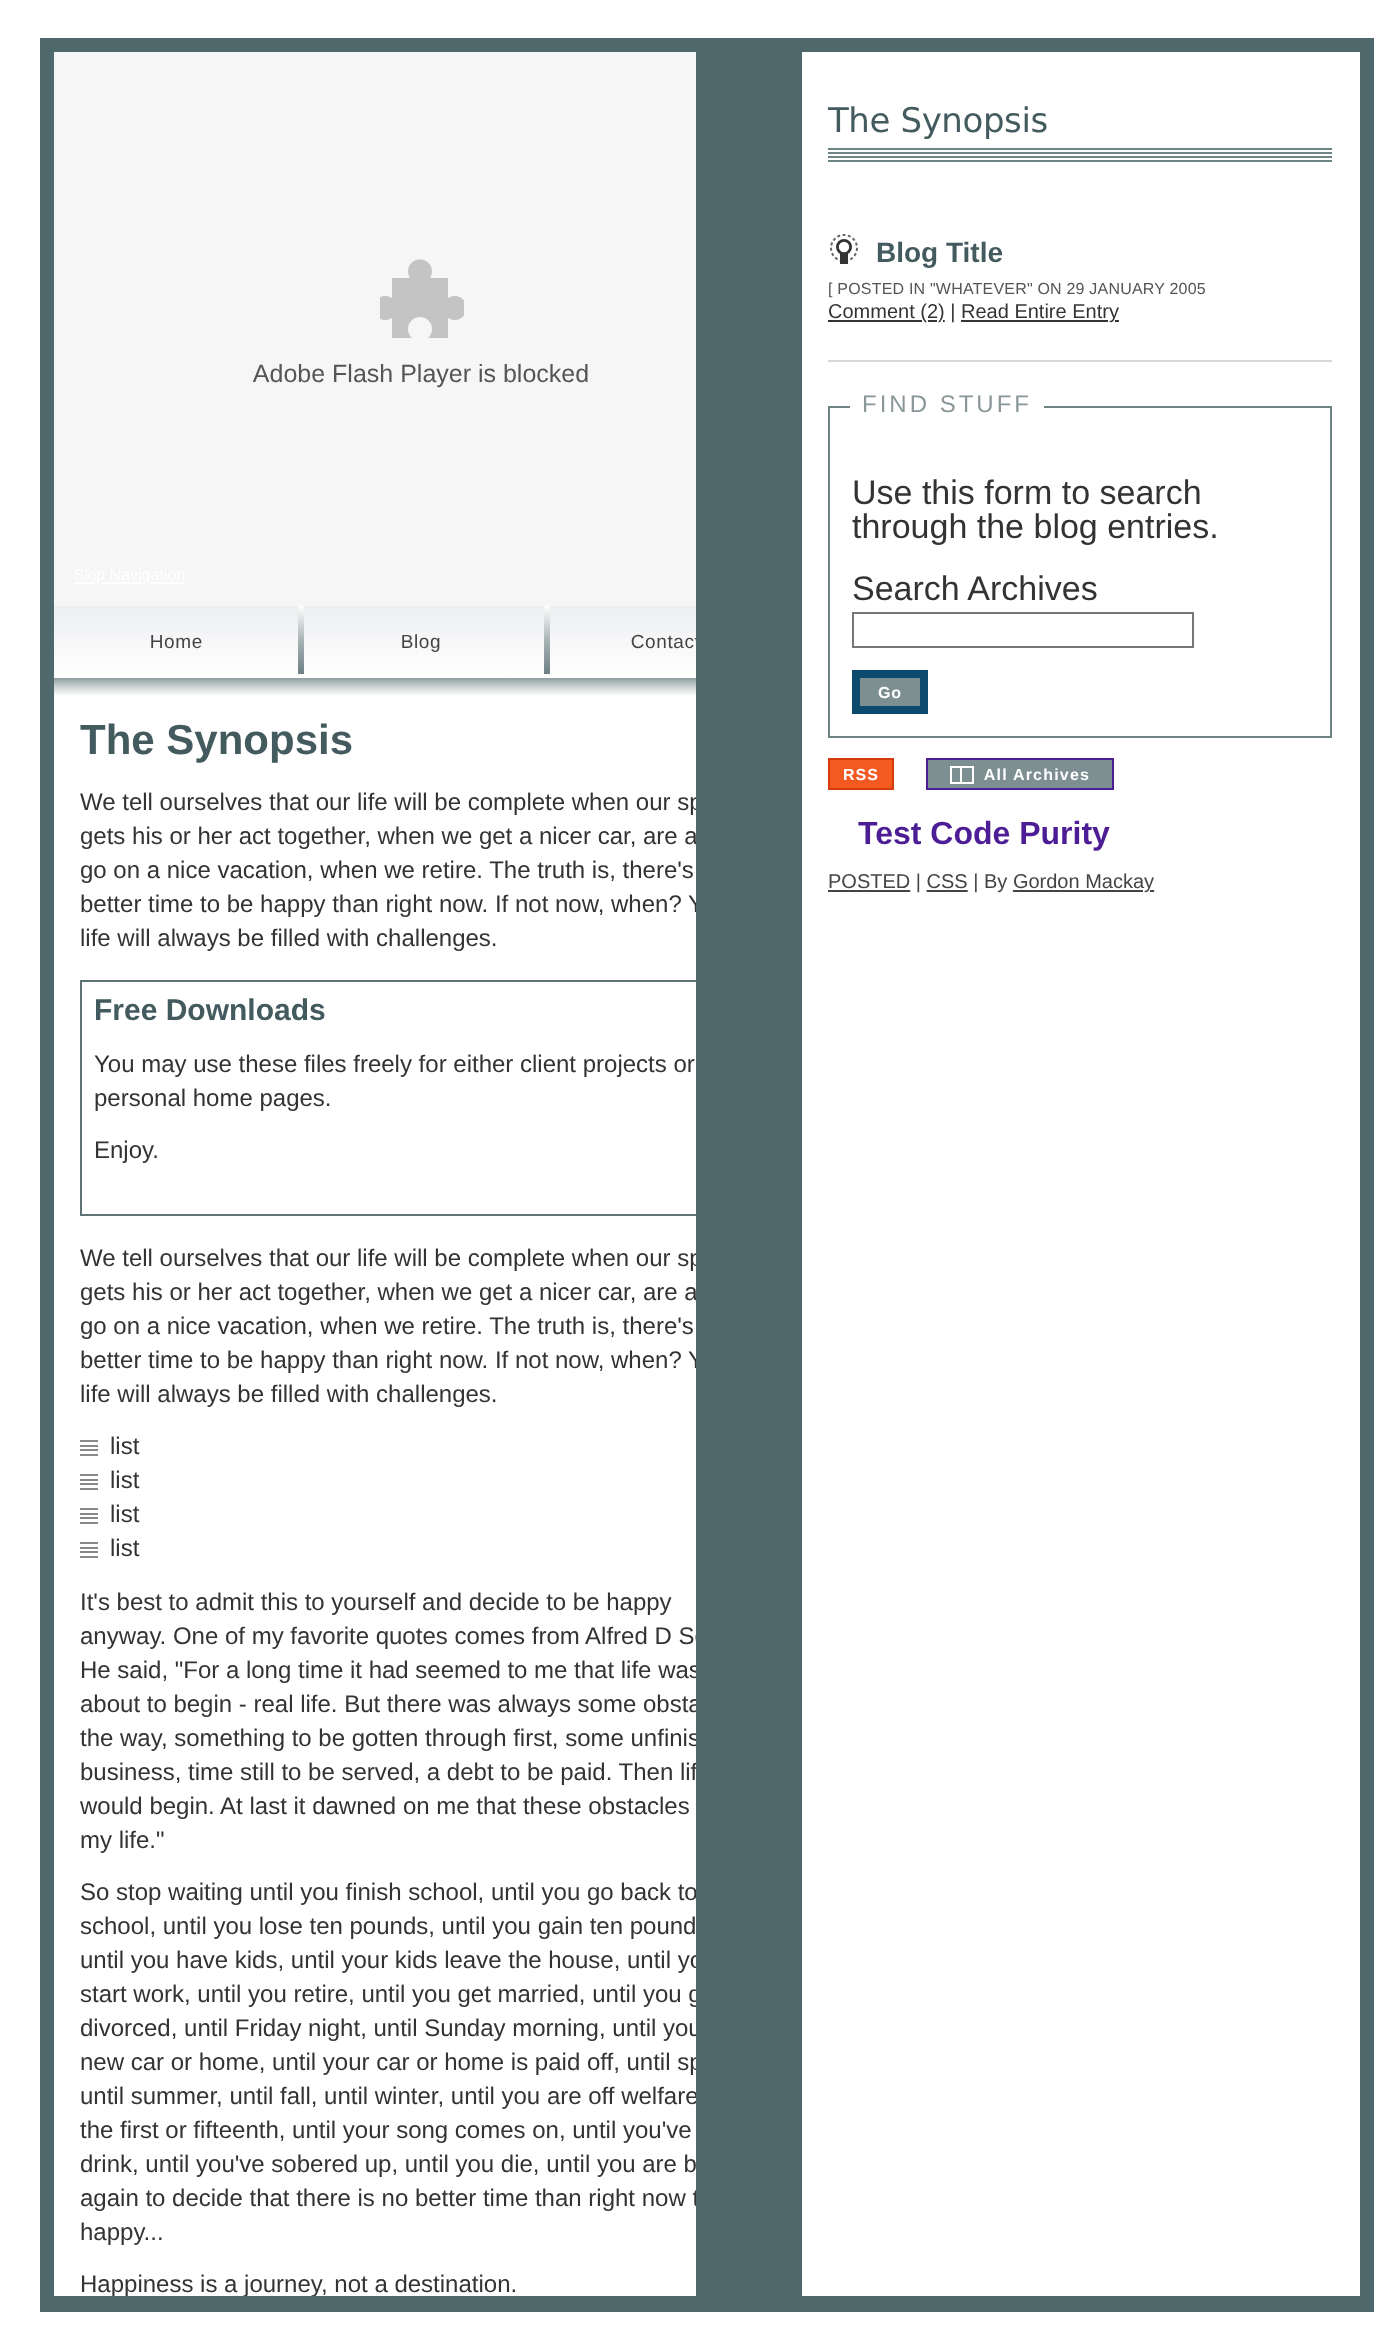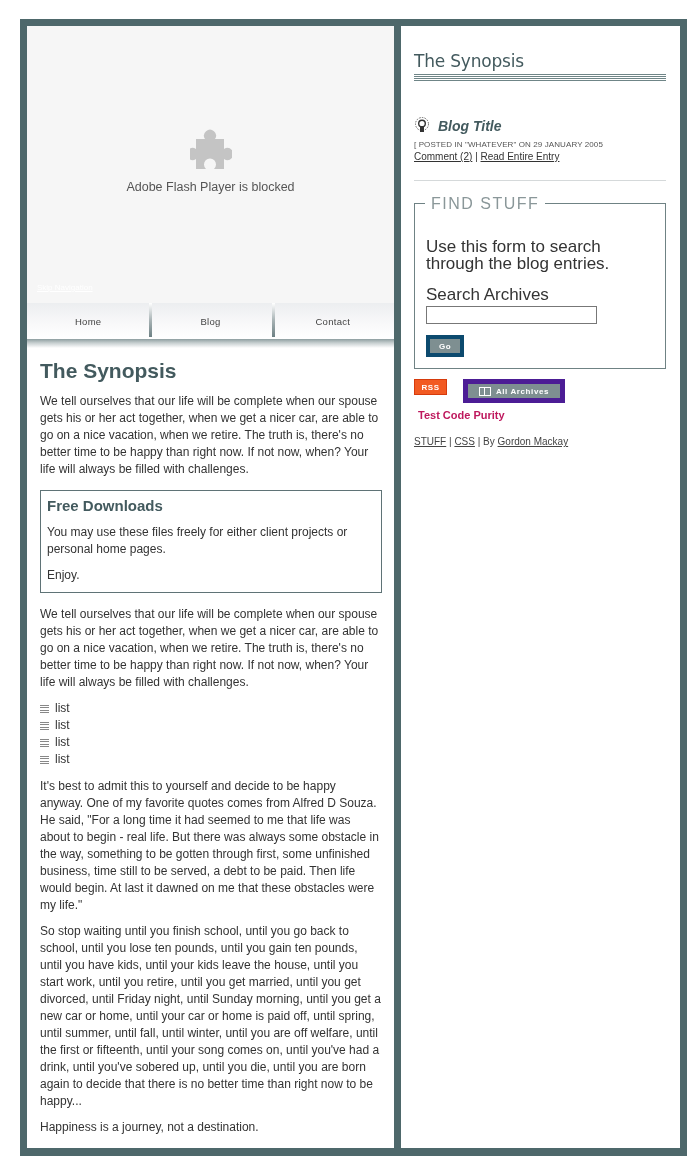--- a/index.html
+++ b/index.html
@@ -1,19 +1,19 @@
 <!DOCTYPE html>
 <html><head>
   <meta charset="utf-8">
   <style>
     html, body { margin: 0; padding: 0; background: #ffffff; }
     body { width: 700px; height: 1174px; position: relative; overflow: hidden;
            font-family: "Liberation Sans", sans-serif; color: #333; }
     .frame { position: absolute; left: 20px; top: 19px; width: 667px; height: 1137px; background: #4e686b; }
-    .left-col { position: absolute; left: 7px; top: 7px; width: 367px; height: 1122px; background: #fff; overflow: hidden; }
+    .left-col { position: absolute; left: 7px; top: 7px; width: 321px; height: 1122px; background: #fff; overflow: hidden; }
     .right-col { position: absolute; left: 381px; top: 7px; width: 279px; height: 1122px; background: #fff; overflow: hidden; }
 
     
     .flash { position: absolute; left: 0; top: 0; width: 367px; height: 277px; background: #f6f6f6; }
     .flash .puzzle { position: absolute; left: 163px; top: 101px; width: 42px; height: 44px; }
     .flash .flash-msg { position: absolute; left: 0; width: 367px; top: 154px; text-align: center; font-size: 12.5px; color: #555; }
     .flash .skip { position: absolute; left: 10px; top: 257px; font-size: 8px; color: #fff; text-decoration: underline; }
 
     
     .nav { position: absolute; left: 0; top: 277px; width: 367px; height: 36px;
@@ -22,58 +22,58 @@
            background: linear-gradient(#8e9ea0, #c8d0d1 45%, #ffffff); }
     .nav .tab { flex: 1; position: relative; display: flex; align-items: center; justify-content: center;
            font-size: 9.5px; color: #444; letter-spacing: 0.3px; }
     .nav .tab + .tab::before { content: ""; position: absolute; left: 0; top: 0; width: 3px; height: 34px;
            background: linear-gradient(#ffffff, #a9b4b6 50%, #6d8083); }
 
     
     .content { position: absolute; left: 13px; top: 332px; width: 342px; font-size: 12px; line-height: 17px; color: #333; }
     .content h1 { margin: 0 0 9px; font-size: 21px; line-height: 26px; color: #435a5e; font-weight: bold; }
     .content p { margin: 0 0 9px; }
-    .box { border: 1px solid #5f7376; padding: 5px 6px 8px 6px; margin: 12px 0 13px; }
+    .box { border: 1px solid #5f7376; padding: 5px 6px 23px 6px; margin: 12px 0 13px; }
     .box h2 { margin: 0 0 9px; font-size: 15px; line-height: 19px; color: #435a5e; }
     .list { margin: 0 0 10px; padding: 0; list-style: none; }
     .list li { display: flex; align-items: center; line-height: 17px; }
     .list .bullet { width: 9px; height: 8px; margin-right: 6px;
        background: repeating-linear-gradient(#888 0 1px, transparent 1px 2.3px); }
 
     
     .rhead { position: absolute; left: 13px; top: 24px; width: 252px; }
     .rhead .title { font-family: "DejaVu Sans", sans-serif; font-size: 17px; color: #435a5e; letter-spacing: -0.2px; line-height: 22px; }
     .rhead .rule { margin-top: 2px; height: 7px;
        background: repeating-linear-gradient(#6f8587 0 1px, transparent 1px 2px); }
     .post { position: absolute; left: 13px; top: 91px; width: 252px; }
-    .post .ptitle { display: flex; align-items: center; font-size: 14px; font-weight: bold; color: #435a5e; font-style: italic; }
+    .post .ptitle { display: flex; align-items: center; font-size: 14px; font-weight: bold; color: #435a5e; }
     .post .bulb { width: 16px; height: 17px; margin-right: 8px; }
     .post .meta { margin-top: 6px; font-size: 8px; color: #555; letter-spacing: 0.1px; }
     .post .links { margin-top: 2px; font-size: 10px; color: #333; }
     .post .links a { color: #333; text-decoration: underline; }
     .sep { position: absolute; left: 13px; top: 154px; width: 252px; height: 1px; background: #d5d9da; }
 
     .fieldset { position: absolute; left: 13px; top: 177px; width: 250px; height: 164px; border: 1px solid #6f8284; }
     .fieldset .legend { position: absolute; left: 10px; top: -9px; background: #fff; padding: 0 6px;
-       font-size: 16px; letter-spacing: 1.5px; color: #8a9799; }
+       font-size: 12px; letter-spacing: 1.5px; color: #8a9799; }
     .fieldset .desc { position: absolute; left: 11px; top: 34px; width: 232px; font-size: 17px; line-height: 17px; color: #333; }
     .fieldset .lbl { position: absolute; left: 11px; top: 81px; font-size: 17px; color: #333; }
     .fieldset .inp { position: absolute; left: 11px; top: 102px; width: 165px; height: 14px; border: 1px solid #777; background: #fff; }
     .fieldset .go { position: absolute; left: 11px; top: 131px; width: 30px; height: 14px; background: #7e8f91;
        border: 4px solid #0c4a6e; color: #fff; font-size: 8px; font-weight: bold; display: flex; align-items: center; justify-content: center; letter-spacing: 0.5px; }
 
     .badges { position: absolute; left: 13px; top: 353px; display: flex; gap: 16px; }
     .rss { width: 31px; height: 14px; background: #f25a22; border: 1px solid #d63b0c; color: #fff; font-size: 8px; font-weight: bold;
        display: flex; align-items: center; justify-content: center; letter-spacing: 0.5px; }
-    .arch { width: 92px; height: 14px; background: #7e8f91; border: 5px solid #4c1d95; color: #fff; font-size: 8px; font-weight: bold;
+    .arch { width: 92px; height: 14px; background: #7e8f91; border: 1px solid #4c1d95; color: #fff; font-size: 8px; font-weight: bold;
        display: flex; align-items: center; justify-content: center; letter-spacing: 0.6px; }
     .arch .book { width: 10px; height: 7px; border: 1px solid #fff; margin-right: 5px; position: relative; }
     .arch .book::after { content: ""; position: absolute; left: 4px; top: 0; width: 1px; height: 7px; background: #fff; }
 
-    .purity { position: absolute; left: 17px; top: 383px; font-size: 11px; font-weight: bold; color: #be185d; }
+    .purity { position: absolute; left: 28px; top: 383px; font-size: 16px; font-weight: bold; color: #4c1d95; }
     .credits { position: absolute; left: 13px; top: 410px; font-size: 10px; color: #444; }
     .credits a { color: #444; text-decoration: underline; }
   </style>
 </head>
 <body>
 
 <div class="frame">
   <div class="left-col">
     <div class="flash">
       <svg class="puzzle" viewBox="0 0 42 44">
@@ -155,16 +155,16 @@
     <div class="badges">
       <div class="rss">RSS</div>
       <div class="arch">
         <span class="book"></span>
         <span>All Archives</span>
       </div>
     </div>
 
     <div class="purity">Test Code Purity</div>
     <div class="credits">
-      <a>STUFF</a><span> | </span><a>CSS</a><span> | By </span><a>Gordon Mackay</a>
+      <a>POSTED</a><span> | </span><a>CSS</a><span> | By </span><a>Gordon Mackay</a>
     </div>
   </div>
 </div>
 
 </body></html>

